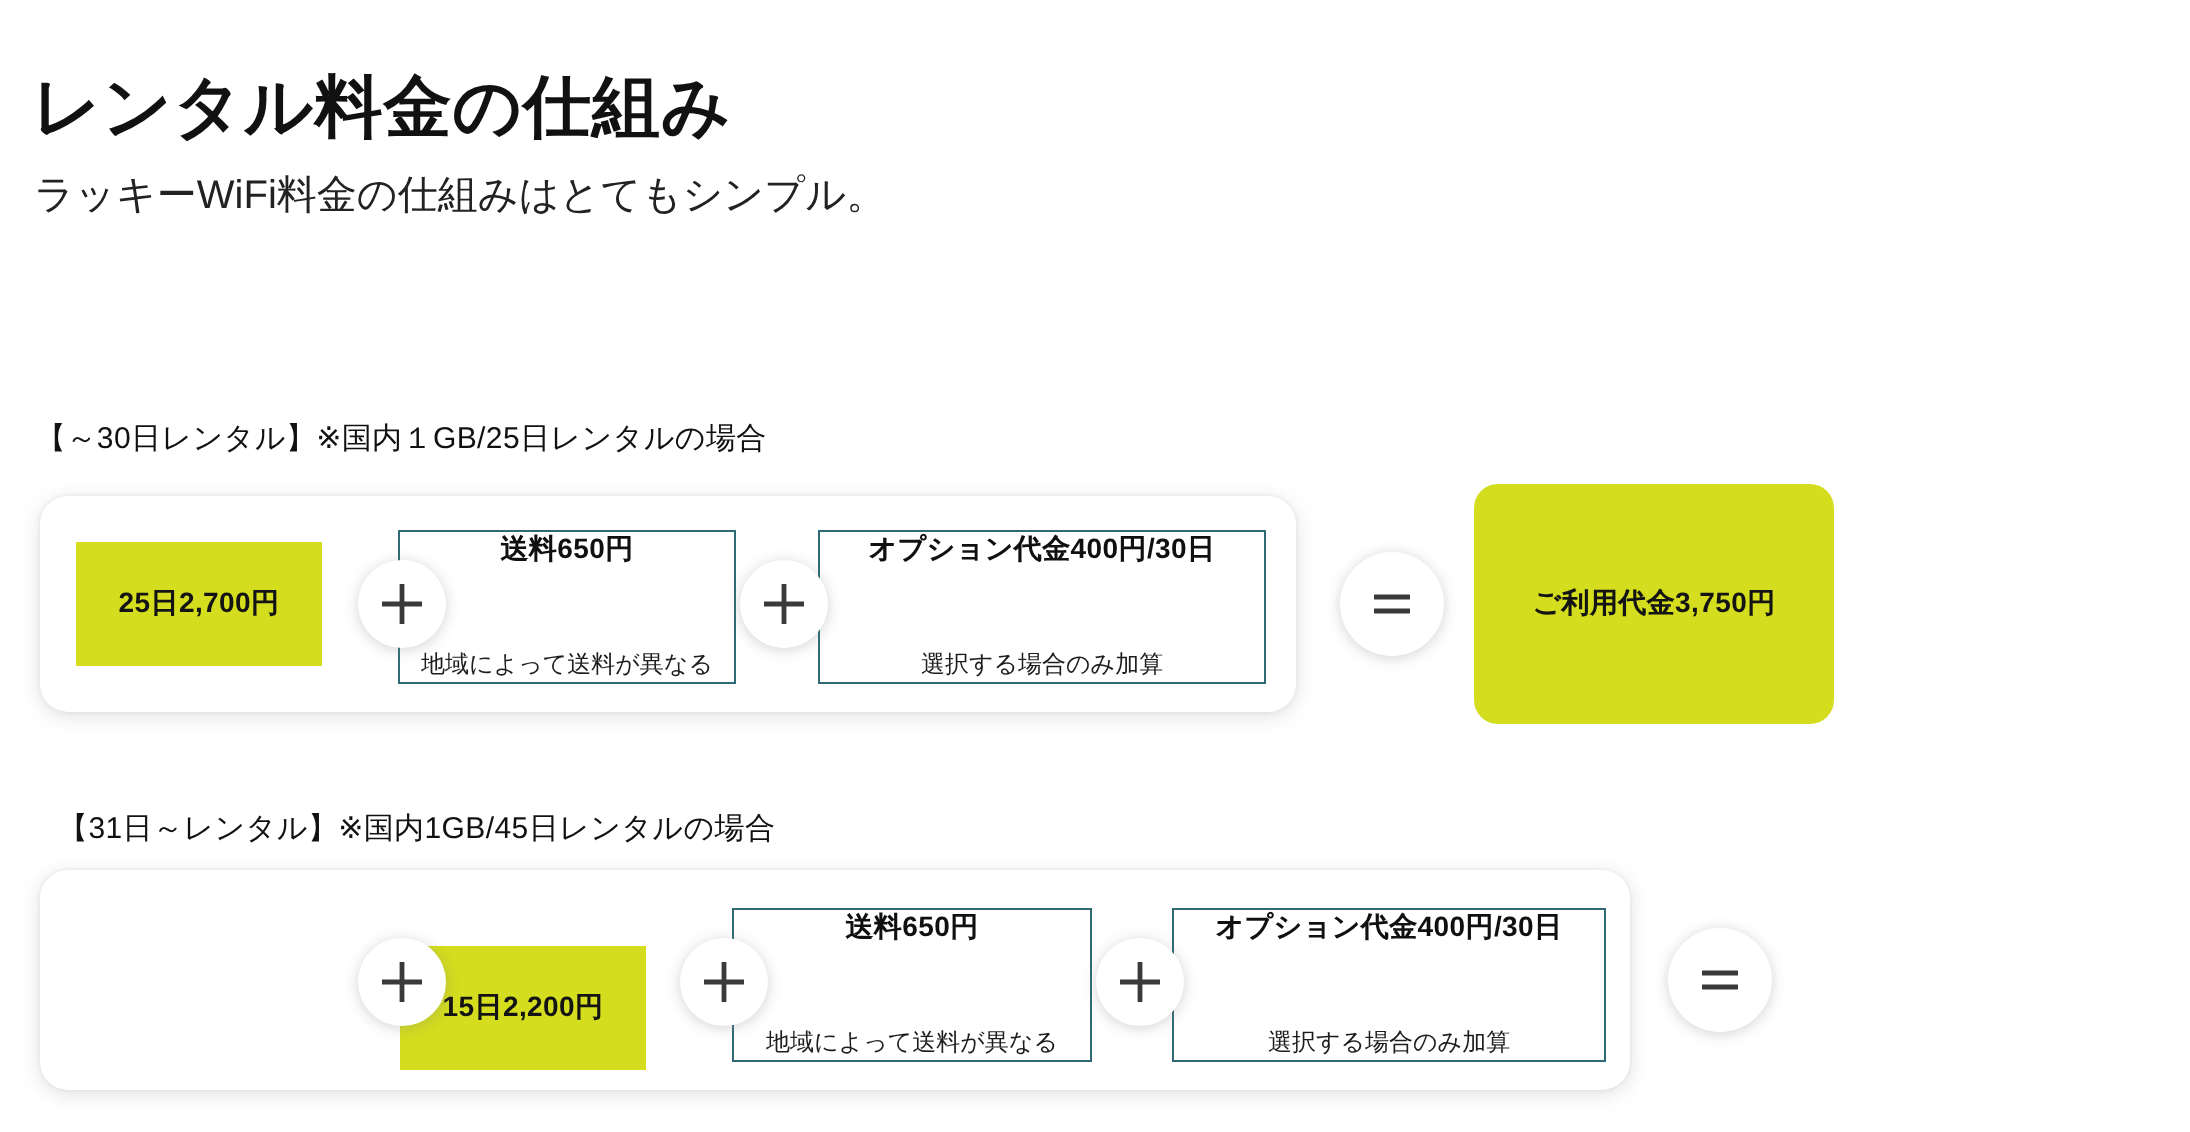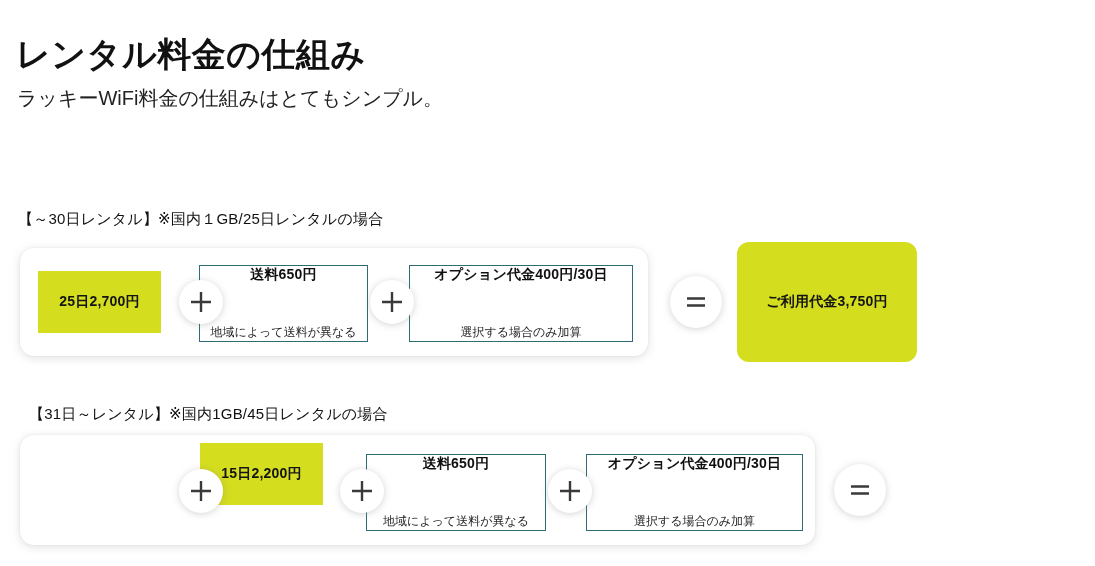--- a/index.html
+++ b/index.html
@@ -212,21 +212,21 @@
   <div class="calc-card" id="card-2">
     <div class="term-row">
 
 
       <div class="op" style="left:159px; top:34px;">
         <svg width="24" height="24" viewBox="0 0 24 24" aria-hidden="true">
           <path d="M12 2 L12 22 M2 12 L22 12" stroke="#3a3a3a" stroke-width="2.4" fill="none"></path>
         </svg>
       </div>
 
-      <div class="term-yellow" style="left:180px; top:8px; width:123px; height:62px;">15日2,200円</div>
+      <div class="term-yellow" style="left:180px; top:38px; width:123px; height:62px;">15日2,200円</div>
 
       <div class="op" style="left:320px; top:34px;">
         <svg width="24" height="24" viewBox="0 0 24 24" aria-hidden="true">
           <path d="M12 2 L12 22 M2 12 L22 12" stroke="#3a3a3a" stroke-width="2.4" fill="none"></path>
         </svg>
       </div>
 
       <div class="term-outline" style="left:346px; top:19px; width:178px; height:75px;">
         <div class="t-main">送料650円</div>
         <div class="t-sub">地域によって送料が異なる</div>

